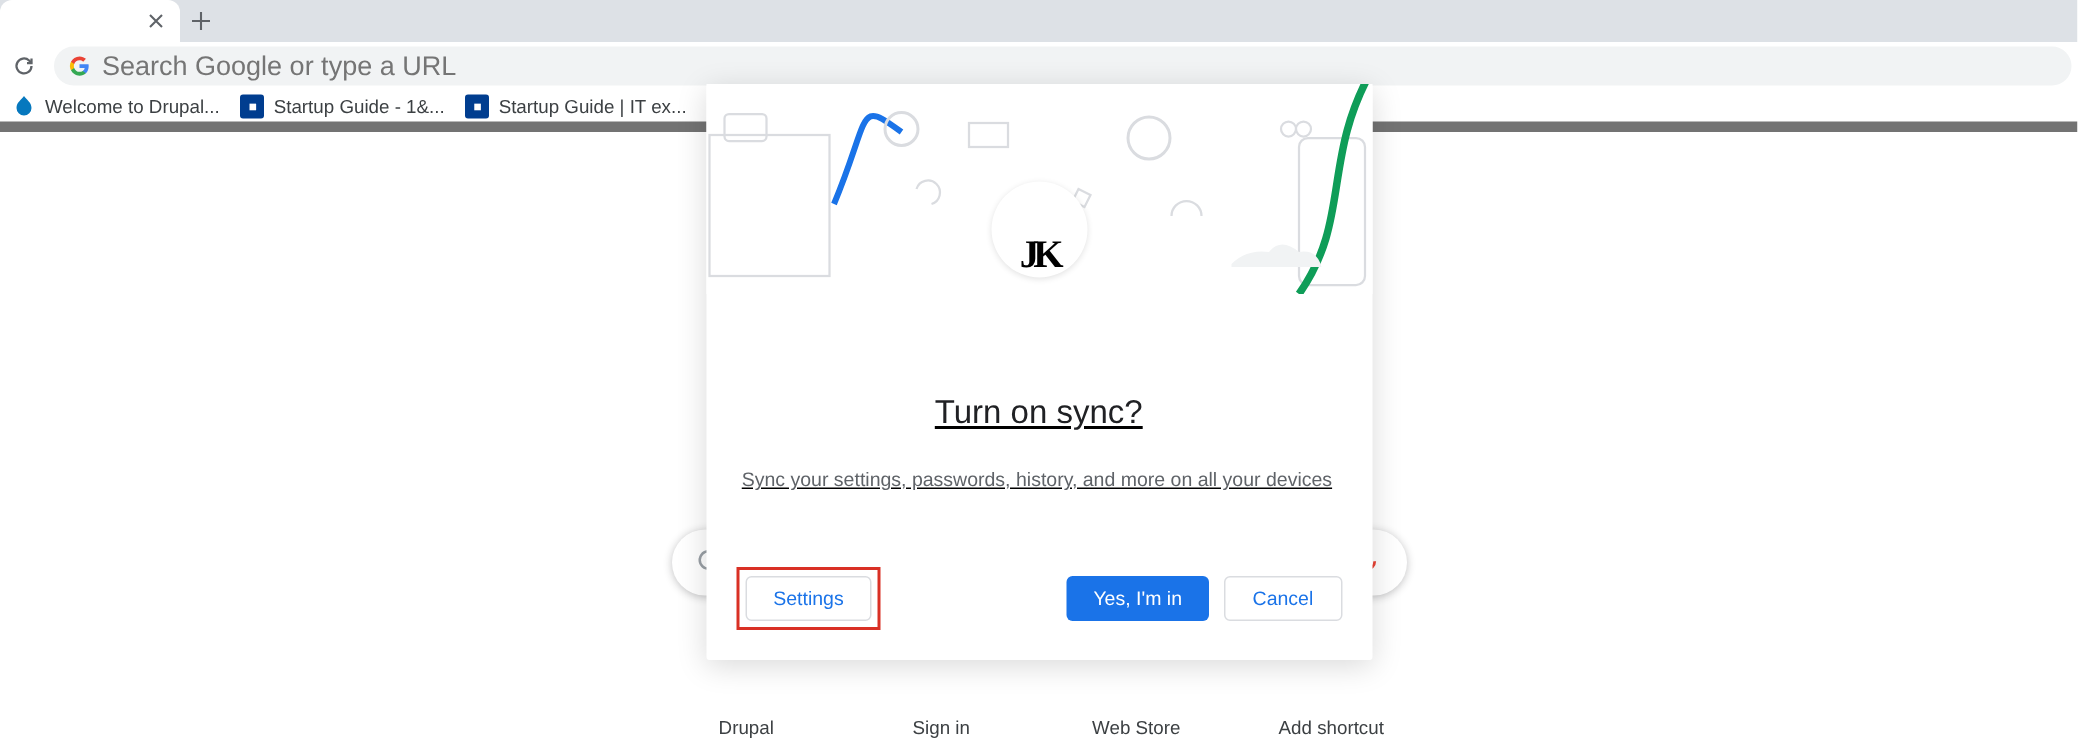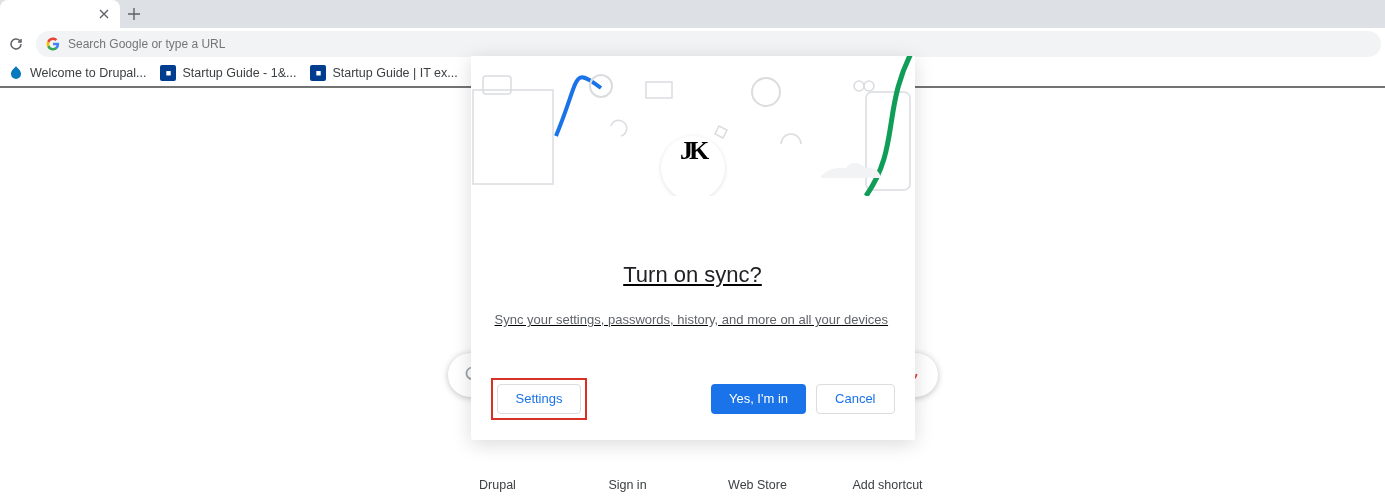--- a/index.html
+++ b/index.html
@@ -12,42 +12,42 @@
   .tab-close svg { width:10px; height:10px; }
   .new-tab { width:28px; height:28px; display:flex; align-items:center; justify-content:center; color:#5f6368; cursor:pointer; }
   .new-tab svg { width:14px; height:14px; }
 
   
   .toolbar { height:32px; background:#fff; display:flex; align-items:center; padding:0 4px; gap:4px; }
   .reload { width:24px; height:24px; display:flex; align-items:center; justify-content:center; color:#5f6368; cursor:pointer; }
   .reload svg { width:16px; height:16px; }
   .addr { flex:1; height:26px; background:#f1f3f4; border-radius:13px; display:flex; align-items:center; gap:8px; padding:0 10px; margin-left:4px; }
   .addr-g { width:14px; height:14px; }
-  .addr input { flex:1; border:none; background:transparent; outline:none; font-size:12px; color:#15803d; }
+  .addr input { flex:1; border:none; background:transparent; outline:none; font-size:18px; color:#15803d; }
 
   
-  .bkbar { height:28px; background:#fff; display:flex; align-items:center; gap:14px; padding:0 8px; border-bottom:2px solid #737373; position:relative; z-index:1; }
+  .bkbar { height:28px; background:#fff; display:flex; align-items:center; gap:14px; padding:0 8px; border-bottom:7px solid #737373; position:relative; z-index:1; }
   .bk { display:flex; align-items:center; gap:6px; font-size:12.5px; color:#3c4043; cursor:pointer; }
   .bk-icon { width:16px; height:16px; }
   .bk-icon.drupal { color:#0678be; }
   .bk-icon.ionos { background:#003d8f; color:#fff; display:flex; align-items:center; justify-content:center; font-size:9px; font-weight:bold; border-radius:2px; }
 
   
   .ntp { position:absolute; inset:0; top:88px; background:#fff; }
   .ntp-search { position:absolute; left:50%; top:265px; transform:translateX(-50%); width:490px; height:44px; background:#fff; border-radius:22px; box-shadow:0 1px 6px rgba(32,33,36,.28); display:flex; align-items:center; padding:0 16px; }
   .ntp-search .mag { color:#9aa0a6; width:20px; height:20px; }
   .ntp-search .mic { margin-left:auto; width:22px; height:22px; }
   .ntp-shortcuts { position:absolute; left:50%; top:390px; transform:translateX(-50%); display:flex; gap:40px; font-size:12.5px; color:#3c4043; }
   .ntp-shortcuts span { display:block; text-align:center; width:90px; cursor:pointer; }
 
   
   .dialog { position:absolute; left:50%; top:56px; transform:translateX(-50%); width:444px; background:#fff; box-shadow:0 4px 20px rgba(0,0,0,.15); border-radius:2px; z-index:10; }
   .dlg-hero { height:140px; position:relative; overflow:hidden; background:#fff; }
   .dlg-hero svg { position:absolute; inset:0; }
-  .avatar { position:absolute; left:50%; top:80px; transform:translateX(-50%); width:64px; height:64px; background:#fff; border-radius:50%; display:flex; align-items:flex-start; justify-content:center; box-shadow:0 1px 4px rgba(0,0,0,.12); }
+  .avatar { position:absolute; left:50%; top:65px; transform:translateX(-50%); width:64px; height:64px; background:#fff; border-radius:50%; display:flex; align-items:flex-end; justify-content:center; box-shadow:0 1px 4px rgba(0,0,0,.12); }
   .avatar span { font-size:26px; font-weight:750; font-family:Georgia,serif; letter-spacing:-4px; color:#000; }
   .dlg-body { padding:66px 24px 20px 24px;text-decoration:underline; }
   .dlg-title { font-size:22px; color:#202124; text-align:center; margin-bottom:22px; }
   .dlg-p { font-size:13px; line-height:1.5; color:#5f6368; margin-bottom:16px; }
   .dlg-actions { display:flex; align-items:center; gap:10px; padding:12px 20px 20px 20px; }
   .btn { height:30px; padding:0 18px; border-radius:4px; font-size:13px; font-weight:500; display:flex; align-items:center; cursor:pointer; border:none; }
   .btn-settings { background:#fff; border:1px solid #dadce0; color:#1a73e8; }
   .highlight-settings { border:2px solid #d93025; padding:4px; display:inline-flex; }
   .spacer { flex:1; }
   .btn-primary { background:#1a73e8; color:#fff; }

